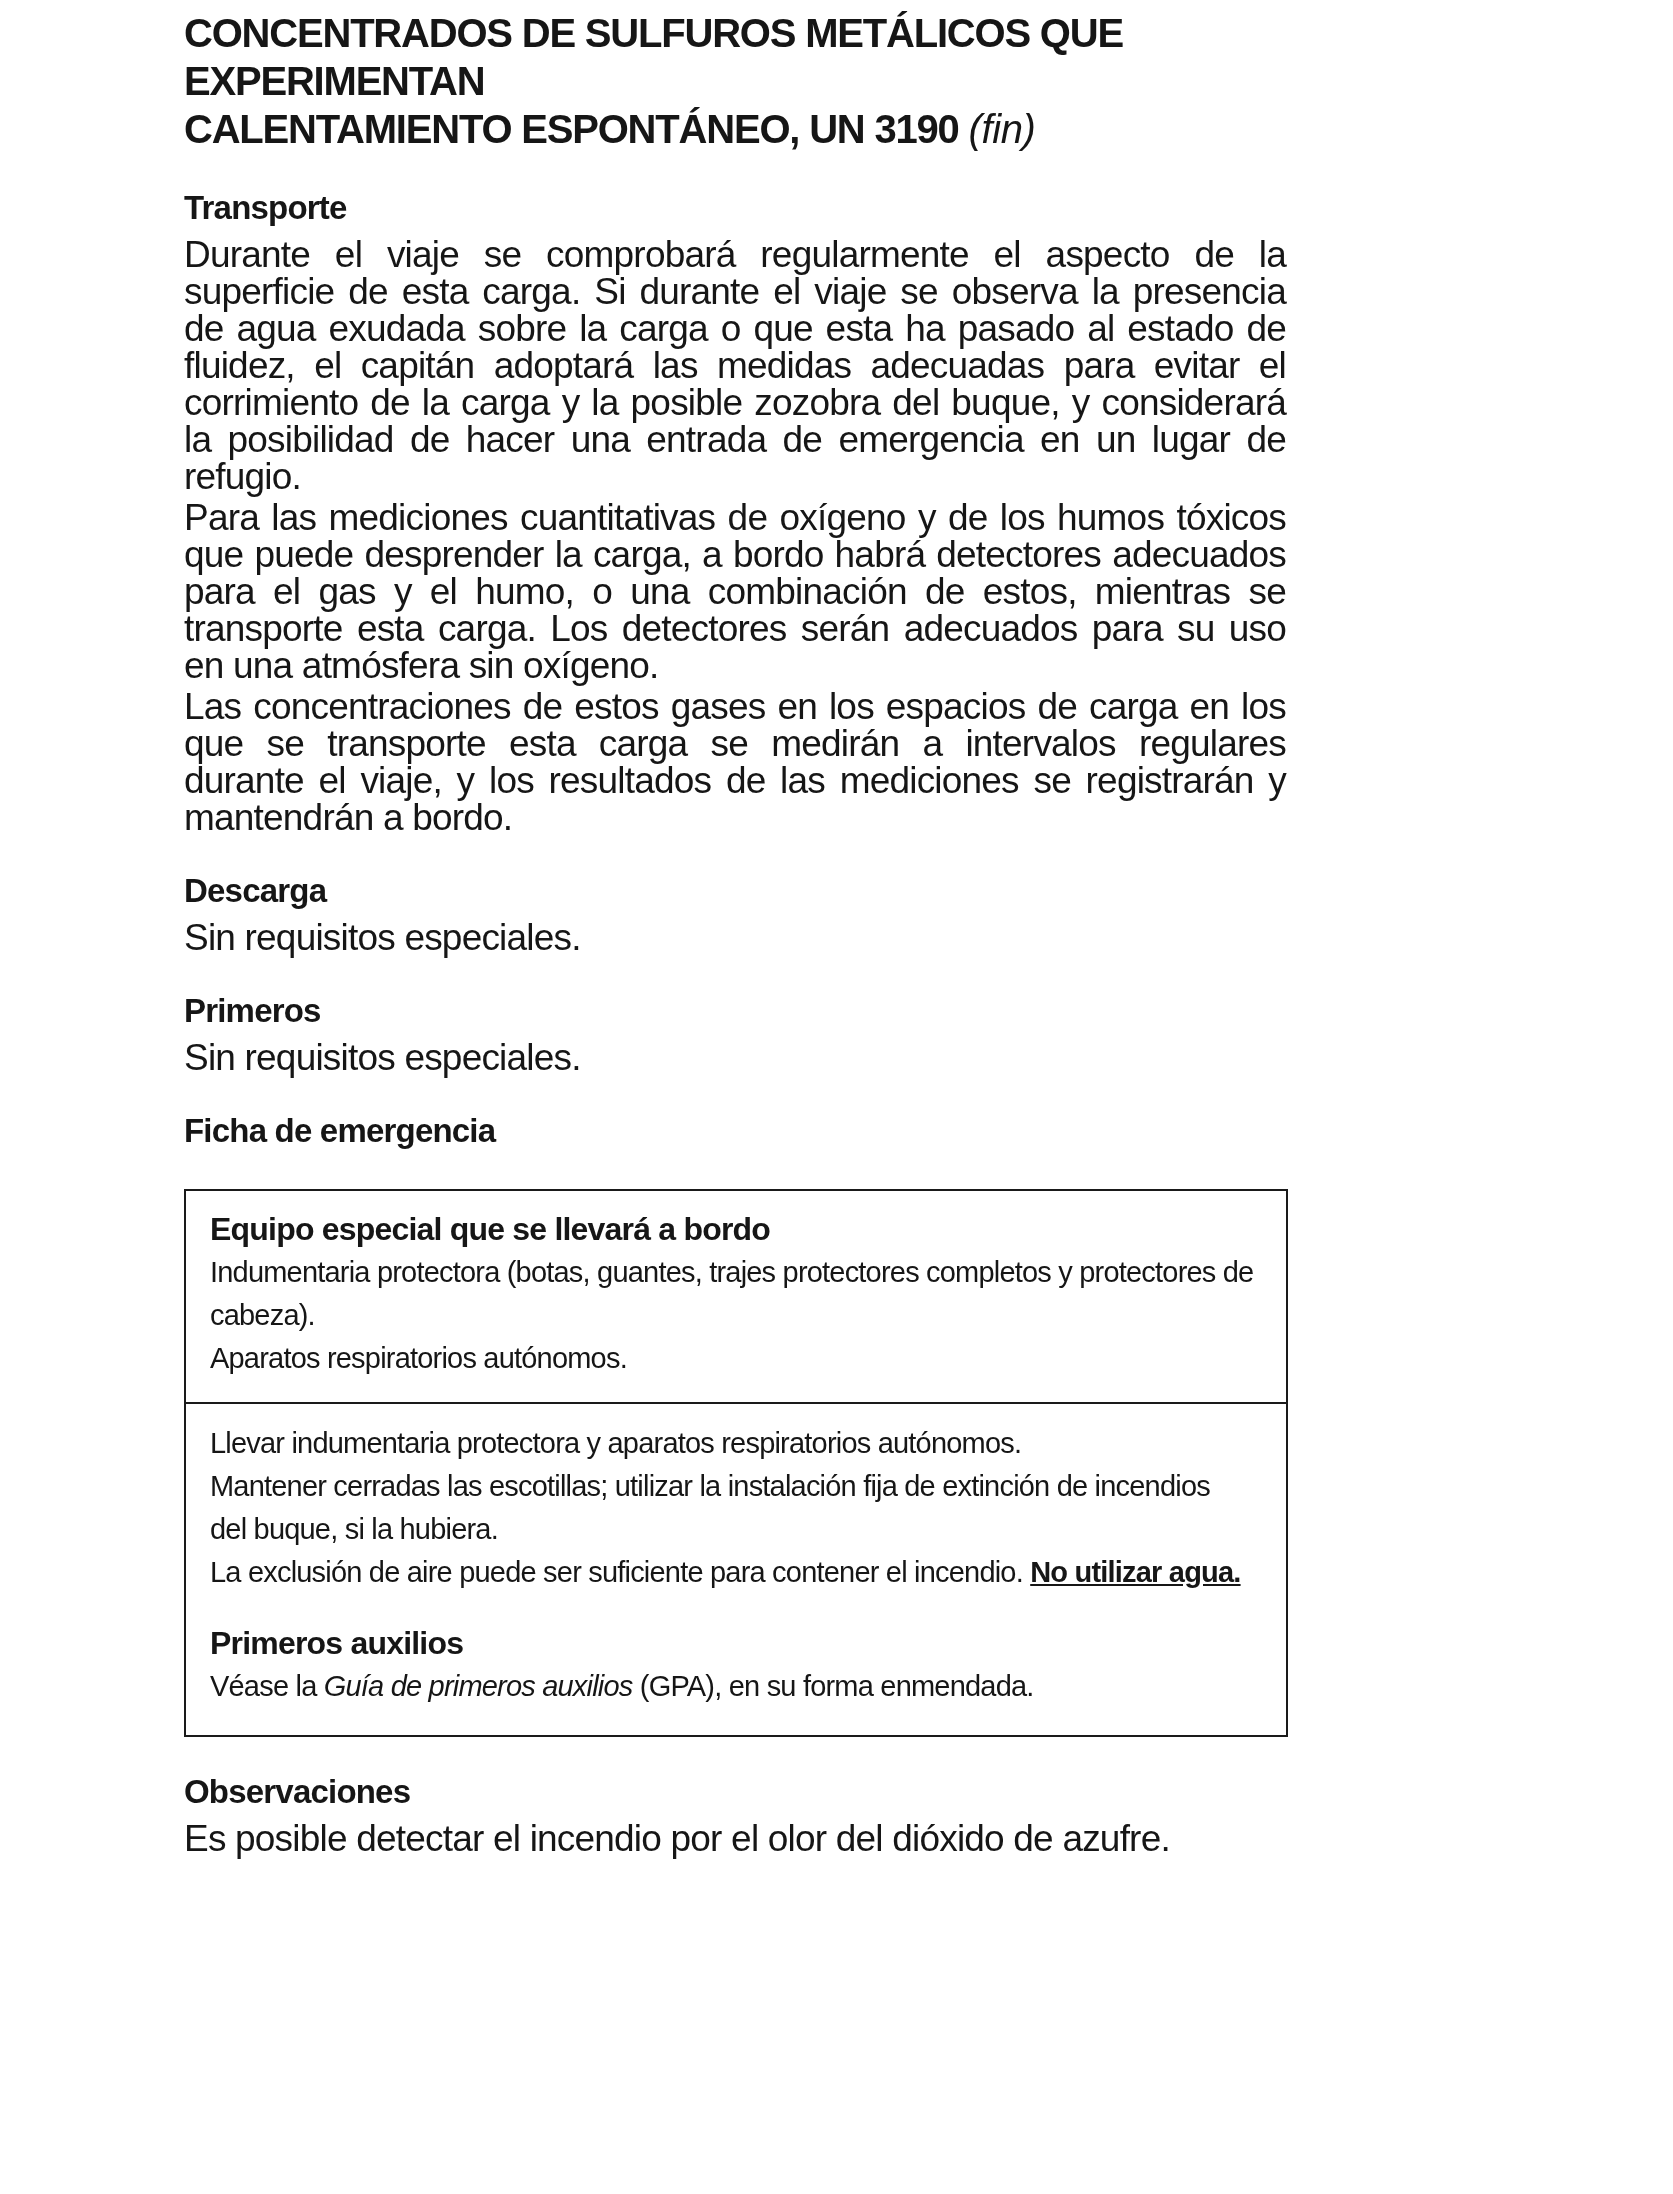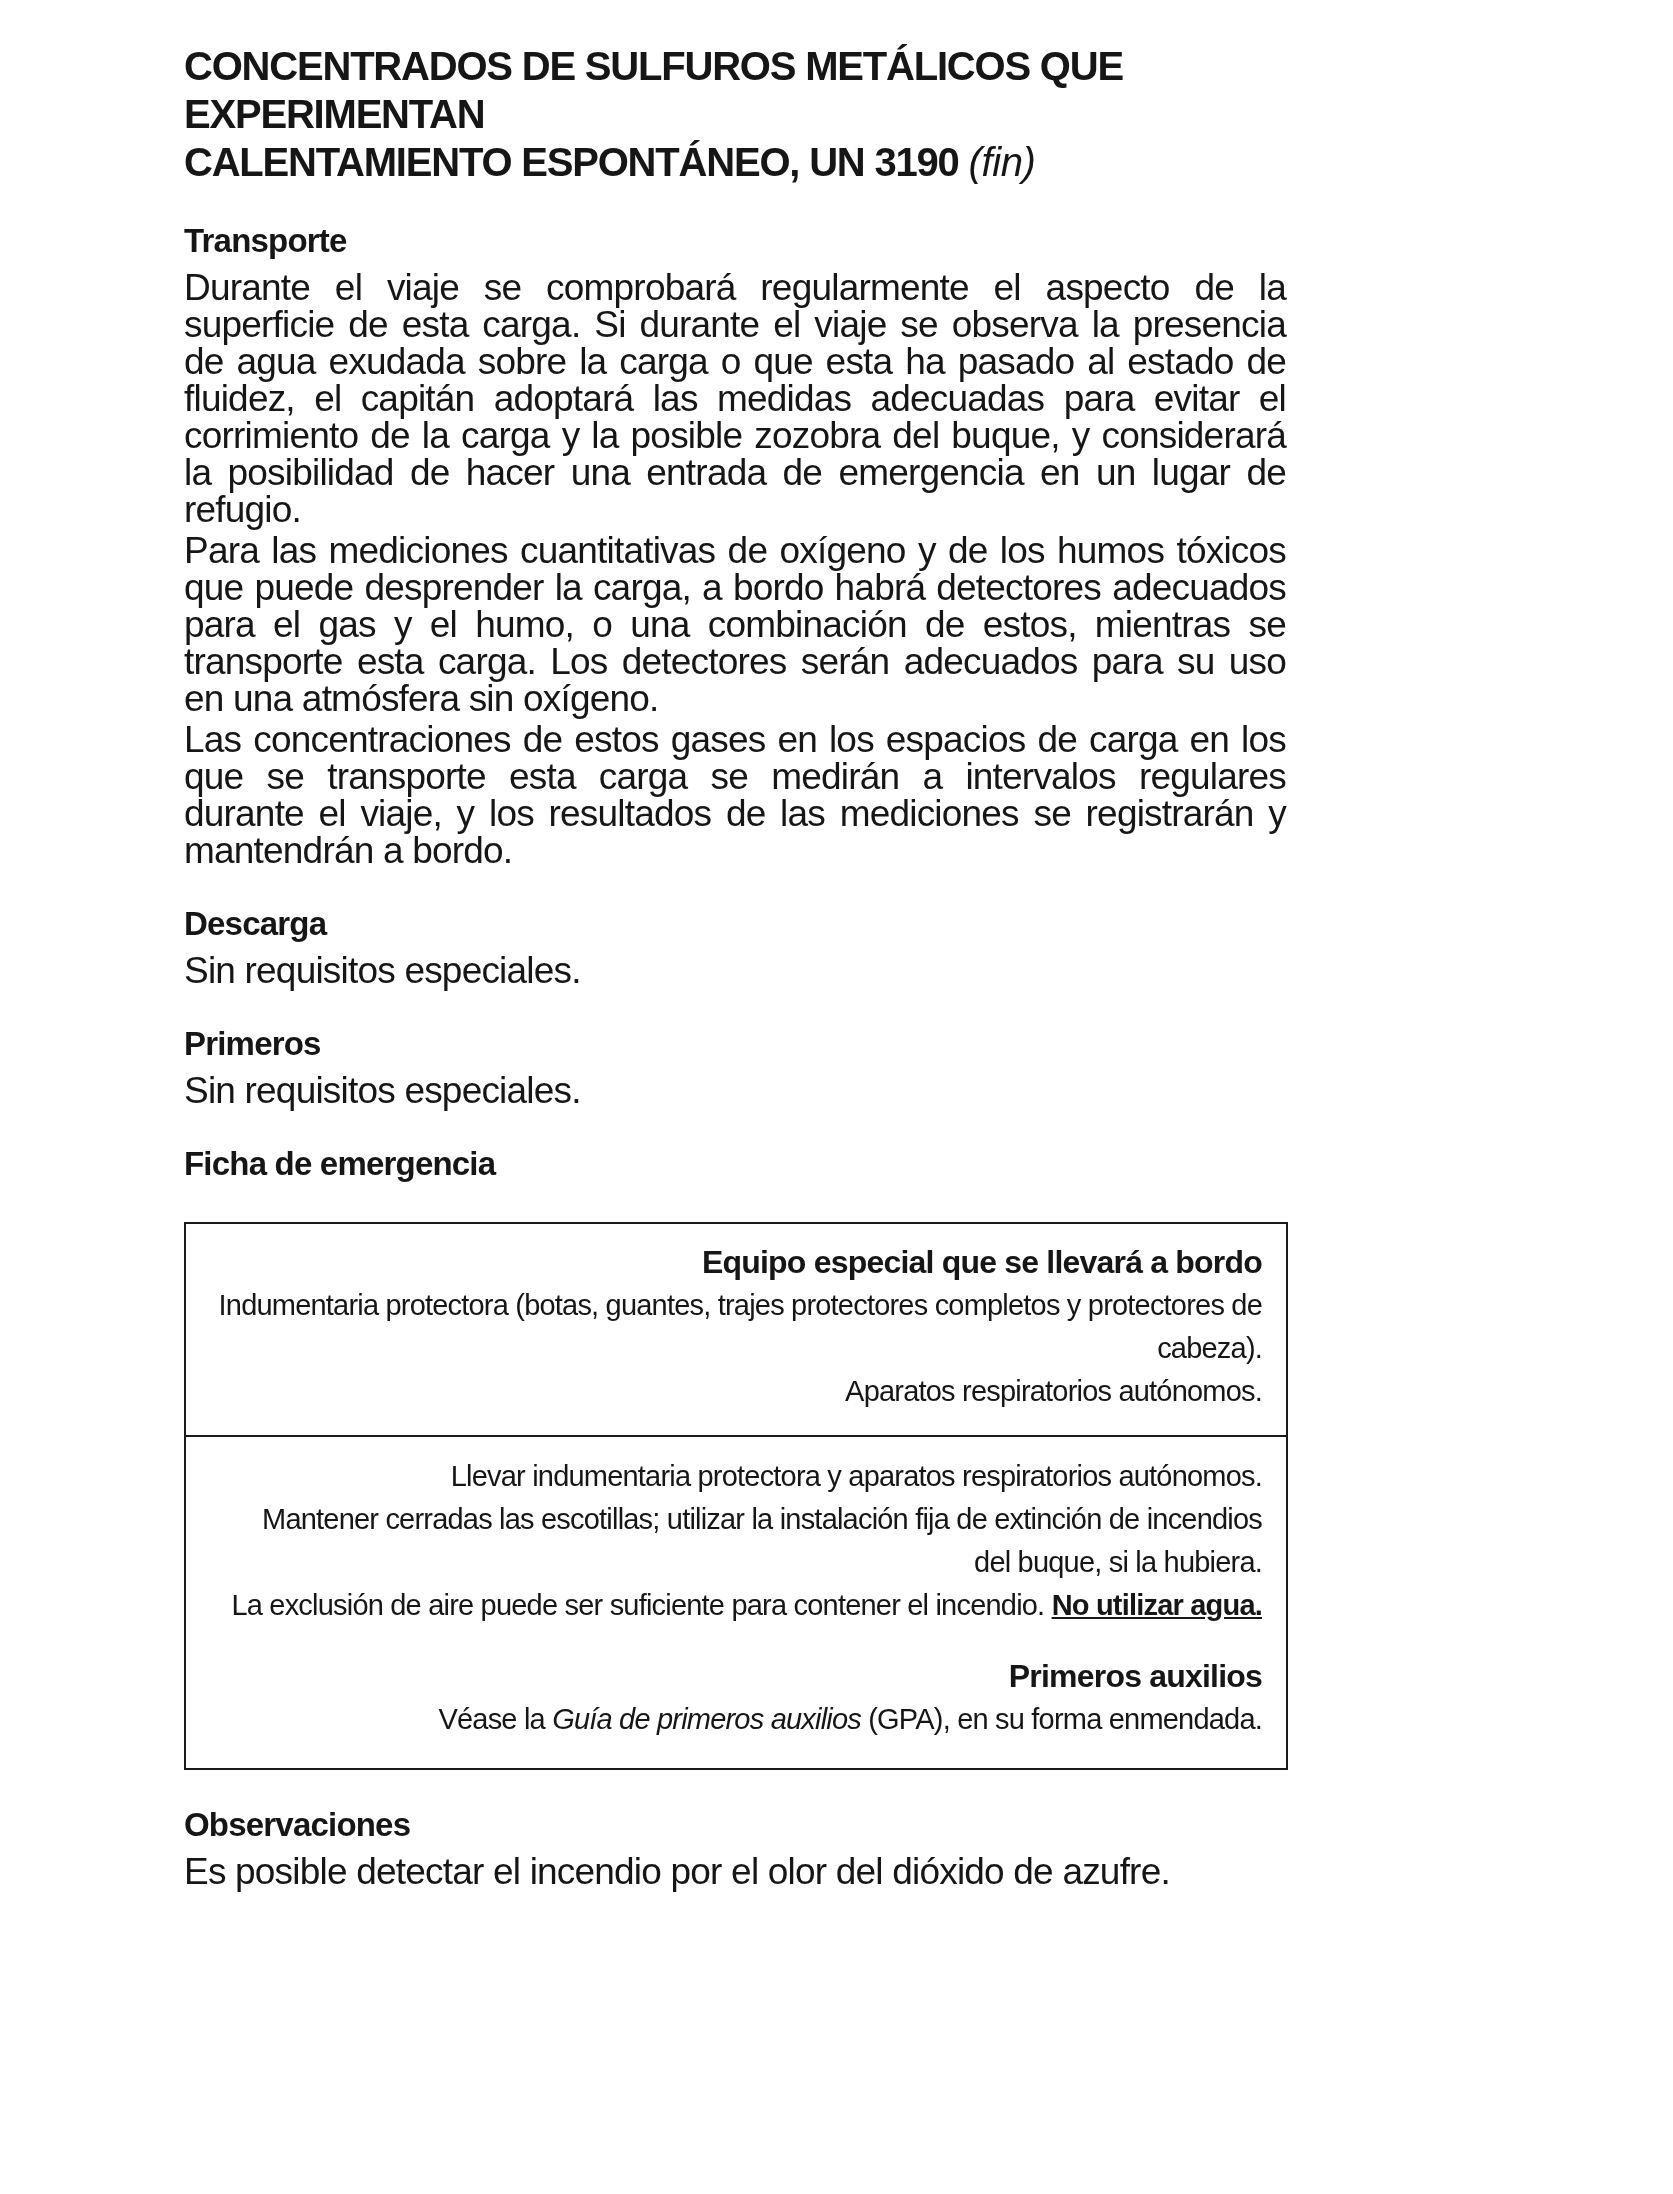--- a/index.html
+++ b/index.html
@@ -7,21 +7,21 @@
     width: 1673px;
     min-height: 2194px;
     background: #ffffff;
     color: #161616;
     font-family: "Liberation Sans", "DejaVu Sans", sans-serif;
     -webkit-font-smoothing: antialiased;
   }
   .content {
     box-sizing: border-box;
     width: 1447px;
-    padding: 42px 159px 0 184px;
+    padding: 9px 159px 0 184px;
   }
   h1 {
     font-size: 40px;
     line-height: 48px;
     font-weight: 700;
     letter-spacing: -1.2px;
     margin: 0 0 27px 0;
   }
   h1 .fin {
     font-weight: 400;
@@ -40,21 +40,21 @@
     line-height: 37px;
     letter-spacing: -0.8px;
     text-align: justify;
     margin: 0 2px 4px 0;
   }
   .card {
     border: 2.4px solid #1a1a1a;
     margin-top: 38px;
   }
   .card-cell {
-    text-align: right;
+    text-align: left;
     padding: 17.4px 24px 22px 24px;
   }
   .card-cell + .card-cell {
     border-top: 2.4px solid #1a1a1a;
     padding-bottom: 27px;
   }
   .card-title {
     font-size: 32px;
     font-weight: 700;
     letter-spacing: -0.8px;

